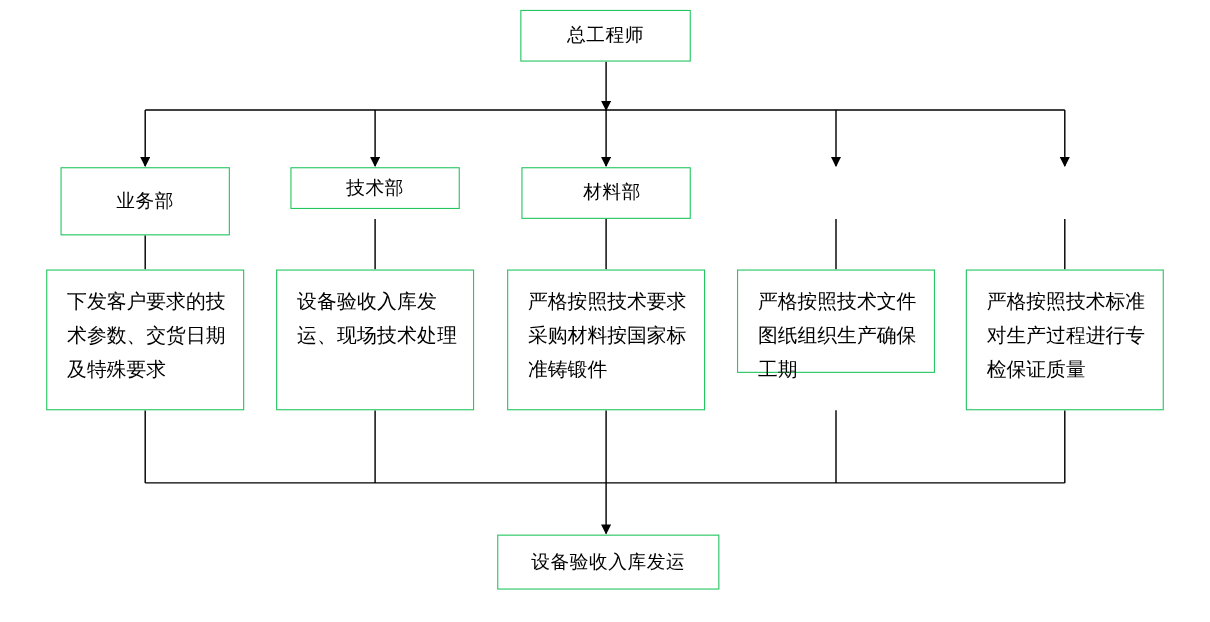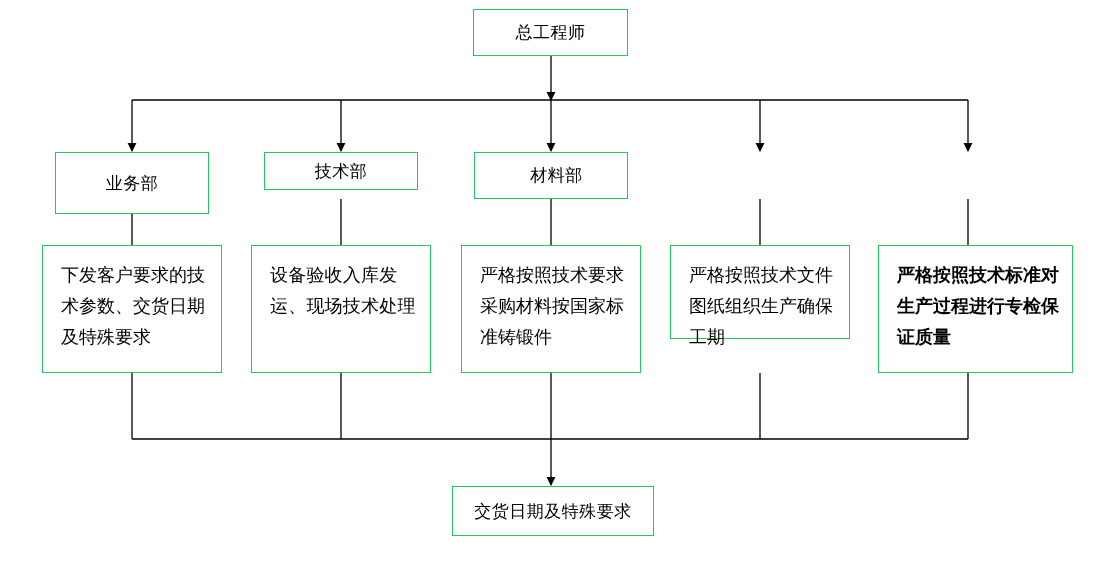--- a/index.html
+++ b/index.html
@@ -63,21 +63,21 @@
   #node-chief        { left: 473px; top: 9px;   width: 155px; height: 47px; }
   #node-dept-0       { left: 55px;  top: 152px; width: 154px; height: 62px; }
   #node-dept-1       { left: 264px; top: 152px; width: 154px; height: 38px; }
   #node-dept-2       { left: 474px; top: 152px; width: 154px; height: 47px; padding-left: 11px; }
   #node-dept-3       { left: 683px; top: 152px; width: 154px; height: 47px; }
   #node-dept-4       { left: 891px; top: 152px; width: 154px; height: 47px; }
   #node-duty-0       { left: 42px;  top: 245px; width: 180px; height: 128px; }
   #node-duty-1       { left: 251px; top: 245px; width: 180px; height: 128px; }
   #node-duty-2       { left: 461px; top: 245px; width: 180px; height: 128px; }
   #node-duty-3       { left: 670px; top: 245px; width: 180px; height: 94px; }
-  #node-duty-4       { left: 878px; top: 245px; width: 195px; height: 128px; font-weight: bold; }
+  #node-duty-4       { left: 878px; top: 245px; width: 180px; height: 128px; }
   #node-final        { left: 452px; top: 486px; width: 202px; height: 50px; }
 </style>
 </head>
 <body>
 
 <div id="diagram">
 
   <svg id="connectors" viewBox="0 0 1100 565" xmlns="http://www.w3.org/2000/svg">
     <defs>
       <marker id="arrow" viewBox="0 0 10 10" refX="9" refY="5" markerWidth="7" markerHeight="7" orient="auto-start-reverse">
@@ -139,16 +139,16 @@
     <span class="node-label">严格按照技术要求采购材料按国家标准铸锻件</span>
   </div>
   <div class="node node-desc" id="node-duty-3">
     <span class="node-label">严格按照技术文件图纸组织生产确保工期</span>
   </div>
   <div class="node node-desc" id="node-duty-4">
     <span class="node-label">严格按照技术标准对生产过程进行专检保证质量</span>
   </div>
 
   <div class="node node-title" id="node-final">
-    <span class="node-label">交货日期及特殊要求</span>
+    <span class="node-label">设备验收入库发运</span>
   </div>
 
 </div>
 
 </body></html>

